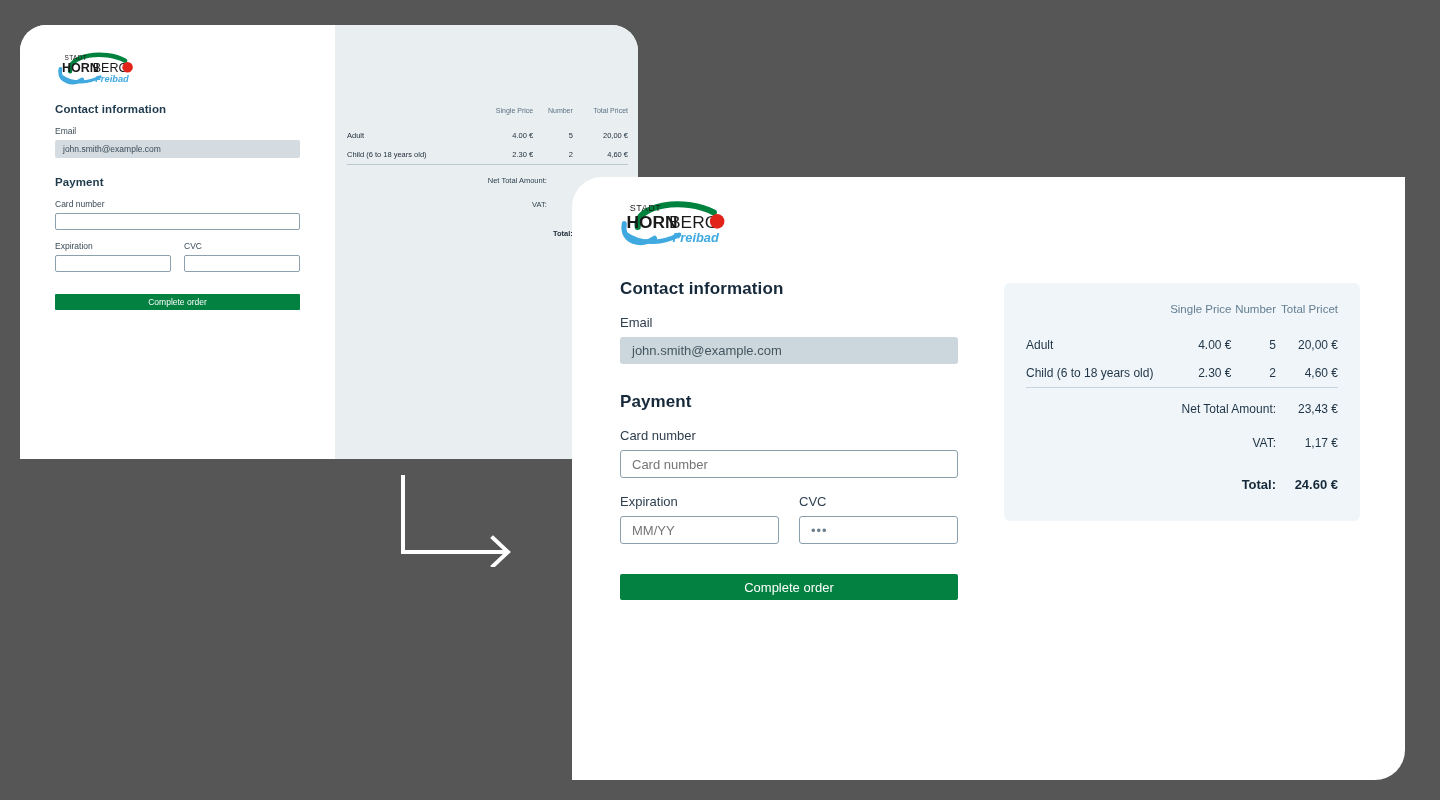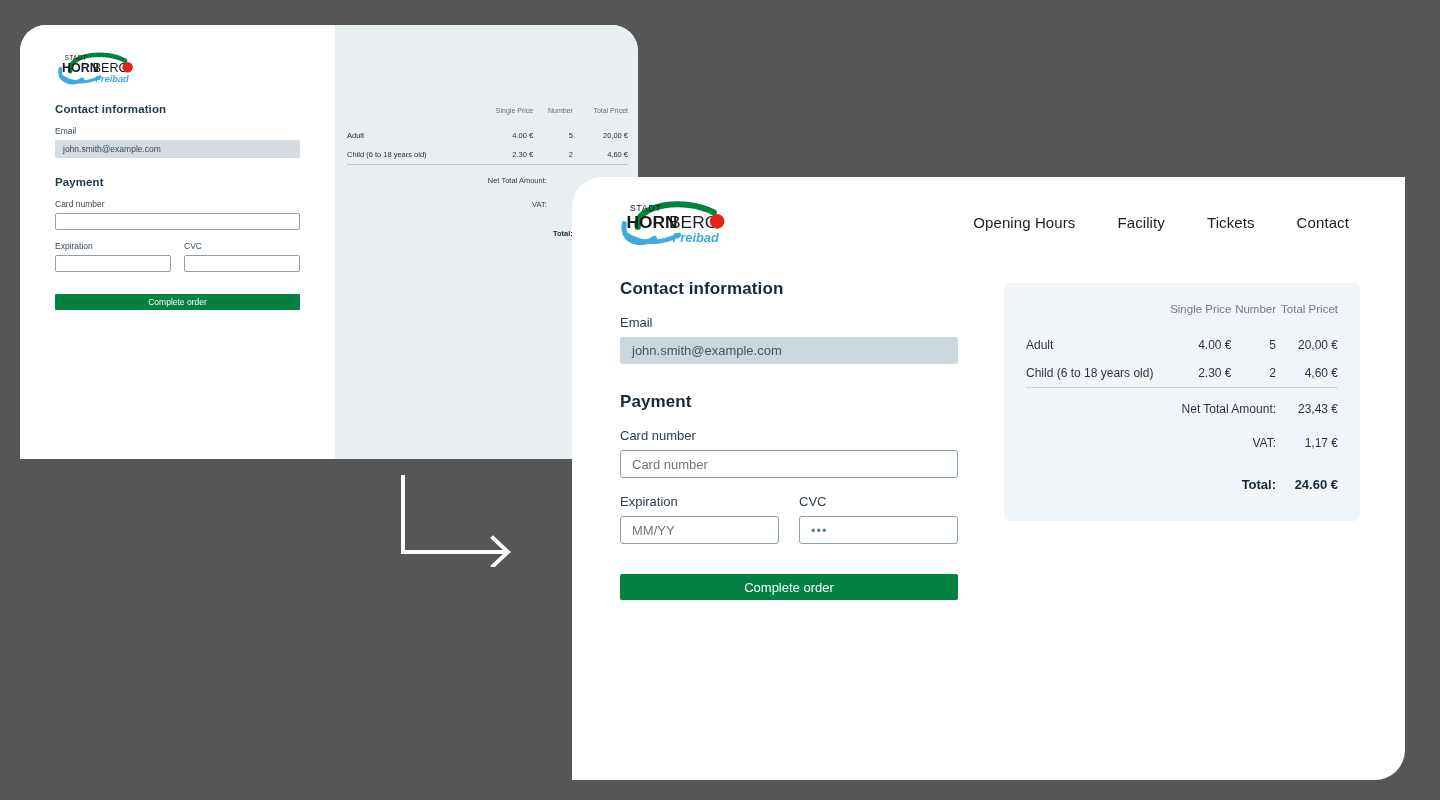--- a/index.html
+++ b/index.html
@@ -352,26 +352,20 @@
         <path d="M12 44 C6 78, 44 86, 66 70" stroke="#3fa9e0" stroke-width="9" fill="none" stroke-linecap="round"></path>
         <path d="M14 62 C44 84, 84 78, 110 64" stroke="#3fa9e0" stroke-width="8" fill="none" stroke-linecap="round"></path>
         <text x="22" y="22" font-family="'Liberation Sans',sans-serif" font-size="16" fill="#1a1a1a" letter-spacing="1">STADT</text>
         <text x="16" y="51" font-family="'Liberation Sans',sans-serif" font-size="31" font-weight="bold" fill="#1a1a1a">HORN</text>
         <text x="92" y="51" font-family="'Liberation Sans',sans-serif" font-size="31" fill="#1a1a1a">BERG</text>
         <circle cx="178" cy="40" r="13" fill="#e2231a"></circle>
         <text x="98" y="76" font-family="'Liberation Sans',sans-serif" font-size="23" font-weight="bold" fill="#3fa9e0" font-style="italic">Freibad</text>
       </svg>
     </span>
 
-    <nav class="f-nav">
-      <a href="#">Opening Hours</a>
-      <a href="#">Facility</a>
-      <a href="#">Tickets</a>
-      <a href="#">Contact</a>
-    </nav>
   </div>
 
   <div class="f-body">
 
     <div class="f-form">
       <div class="f-h2">Contact information</div>
 
       <div class="f-label">Email</div>
       <div class="f-input filled">john.smith@example.com</div>
 

